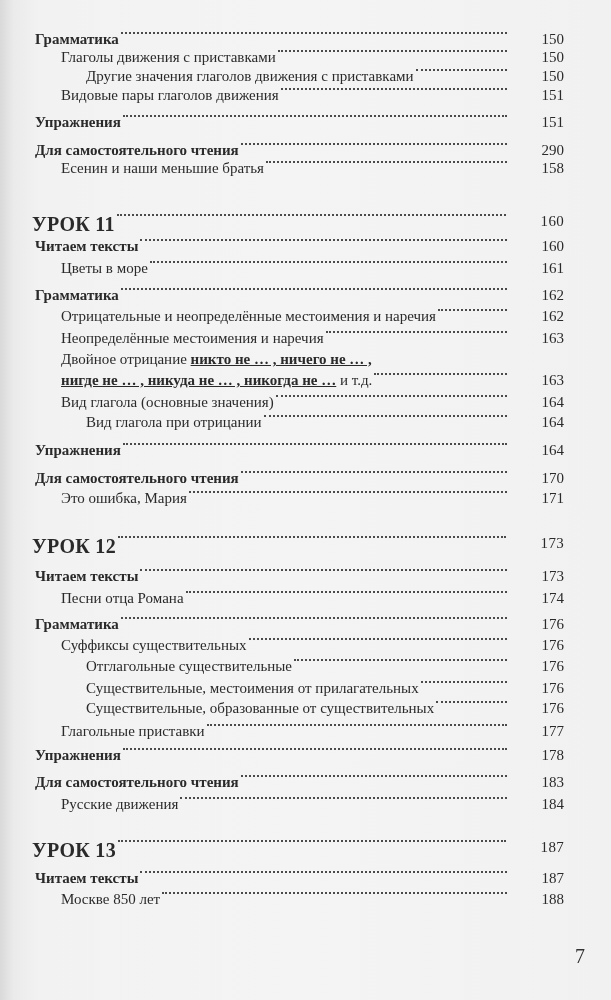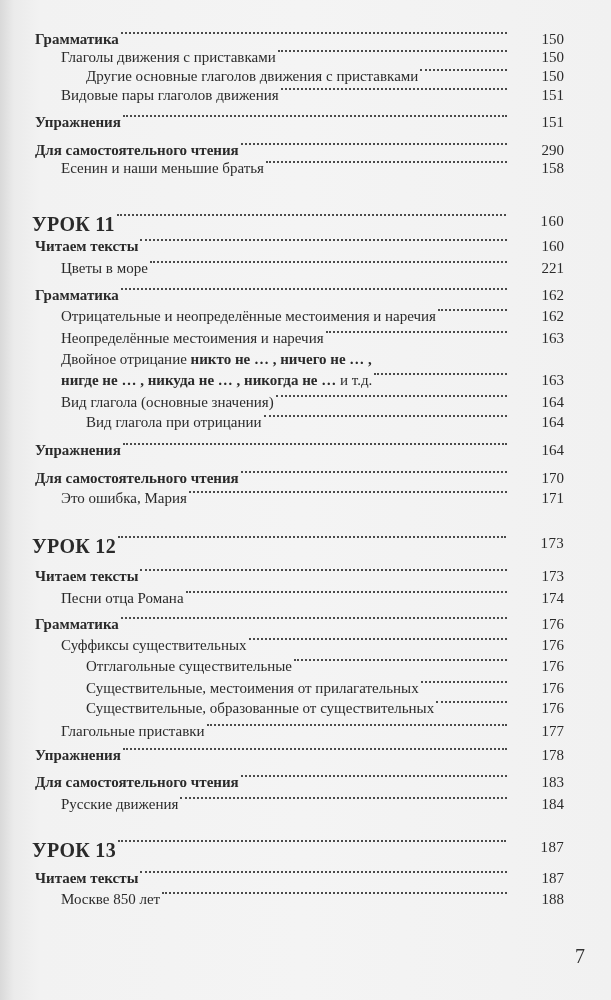--- a/index.html
+++ b/index.html
@@ -21,40 +21,40 @@
   }
   .row .page { white-space:nowrap; text-align:right; padding-right:0;margin-left:32px; } 
   .lvl-lesson { font-size:20px; font-weight:bold; left:32px; width:532px; letter-spacing:0.3px; }
   .lvl-lesson .page { font-size:15px; font-weight:normal; }
   .lvl-section { font-size:15px; font-weight:bold; left:35px; width:529px; }
   .lvl-section .page { font-weight:normal; }
   .lvl-item { font-size:15px; left:61px; width:503px; }
   .lvl-sub { font-size:15px; left:86px; width:478px; }
   .row .page { font-size:15px; }
   .two-line-first { position:absolute; left:61px; font-size:15px; white-space:nowrap; }
-  .bold-inline { font-weight:bold; }
+  .bold-inline { font-weight:bold;text-decoration:underline; }
   .page-number { position:absolute; left:575px; top:945px; font-size:20px; color:#333; }
 </style>
 </head>
 <body>
 
 <div class="toc">
 
   <div class="row lvl-section" style="top:31px">
     <span class="label">Грамматика</span>
     <span class="dots"></span>
     <span class="page">150</span>
   </div>
   <div class="row lvl-item" style="top:49px">
     <span class="label">Глаголы движения с приставками</span>
     <span class="dots"></span>
     <span class="page">150</span>
   </div>
   <div class="row lvl-sub" style="top:68px">
-    <span class="label">Другие основные глаголов движения с приставками</span>
+    <span class="label">Другие значения глаголов движения с приставками</span>
     <span class="dots"></span>
     <span class="page">150</span>
   </div>
   <div class="row lvl-item" style="top:87px">
     <span class="label">Видовые пары глаголов движения</span>
     <span class="dots"></span>
     <span class="page">151</span>
   </div>
   <div class="row lvl-section" style="top:114px">
     <span class="label">Упражнения</span>
@@ -78,21 +78,21 @@
     <span class="page">160</span>
   </div>
   <div class="row lvl-section" style="top:238px">
     <span class="label">Читаем тексты</span>
     <span class="dots"></span>
     <span class="page">160</span>
   </div>
   <div class="row lvl-item" style="top:260px">
     <span class="label">Цветы в море</span>
     <span class="dots"></span>
-    <span class="page">221</span>
+    <span class="page">161</span>
   </div>
   <div class="row lvl-section" style="top:287px">
     <span class="label">Грамматика</span>
     <span class="dots"></span>
     <span class="page">162</span>
   </div>
   <div class="row lvl-item" style="top:308px">
     <span class="label">Отрицательные и неопределённые местоимения и наречия</span>
     <span class="dots"></span>
     <span class="page">162</span>

